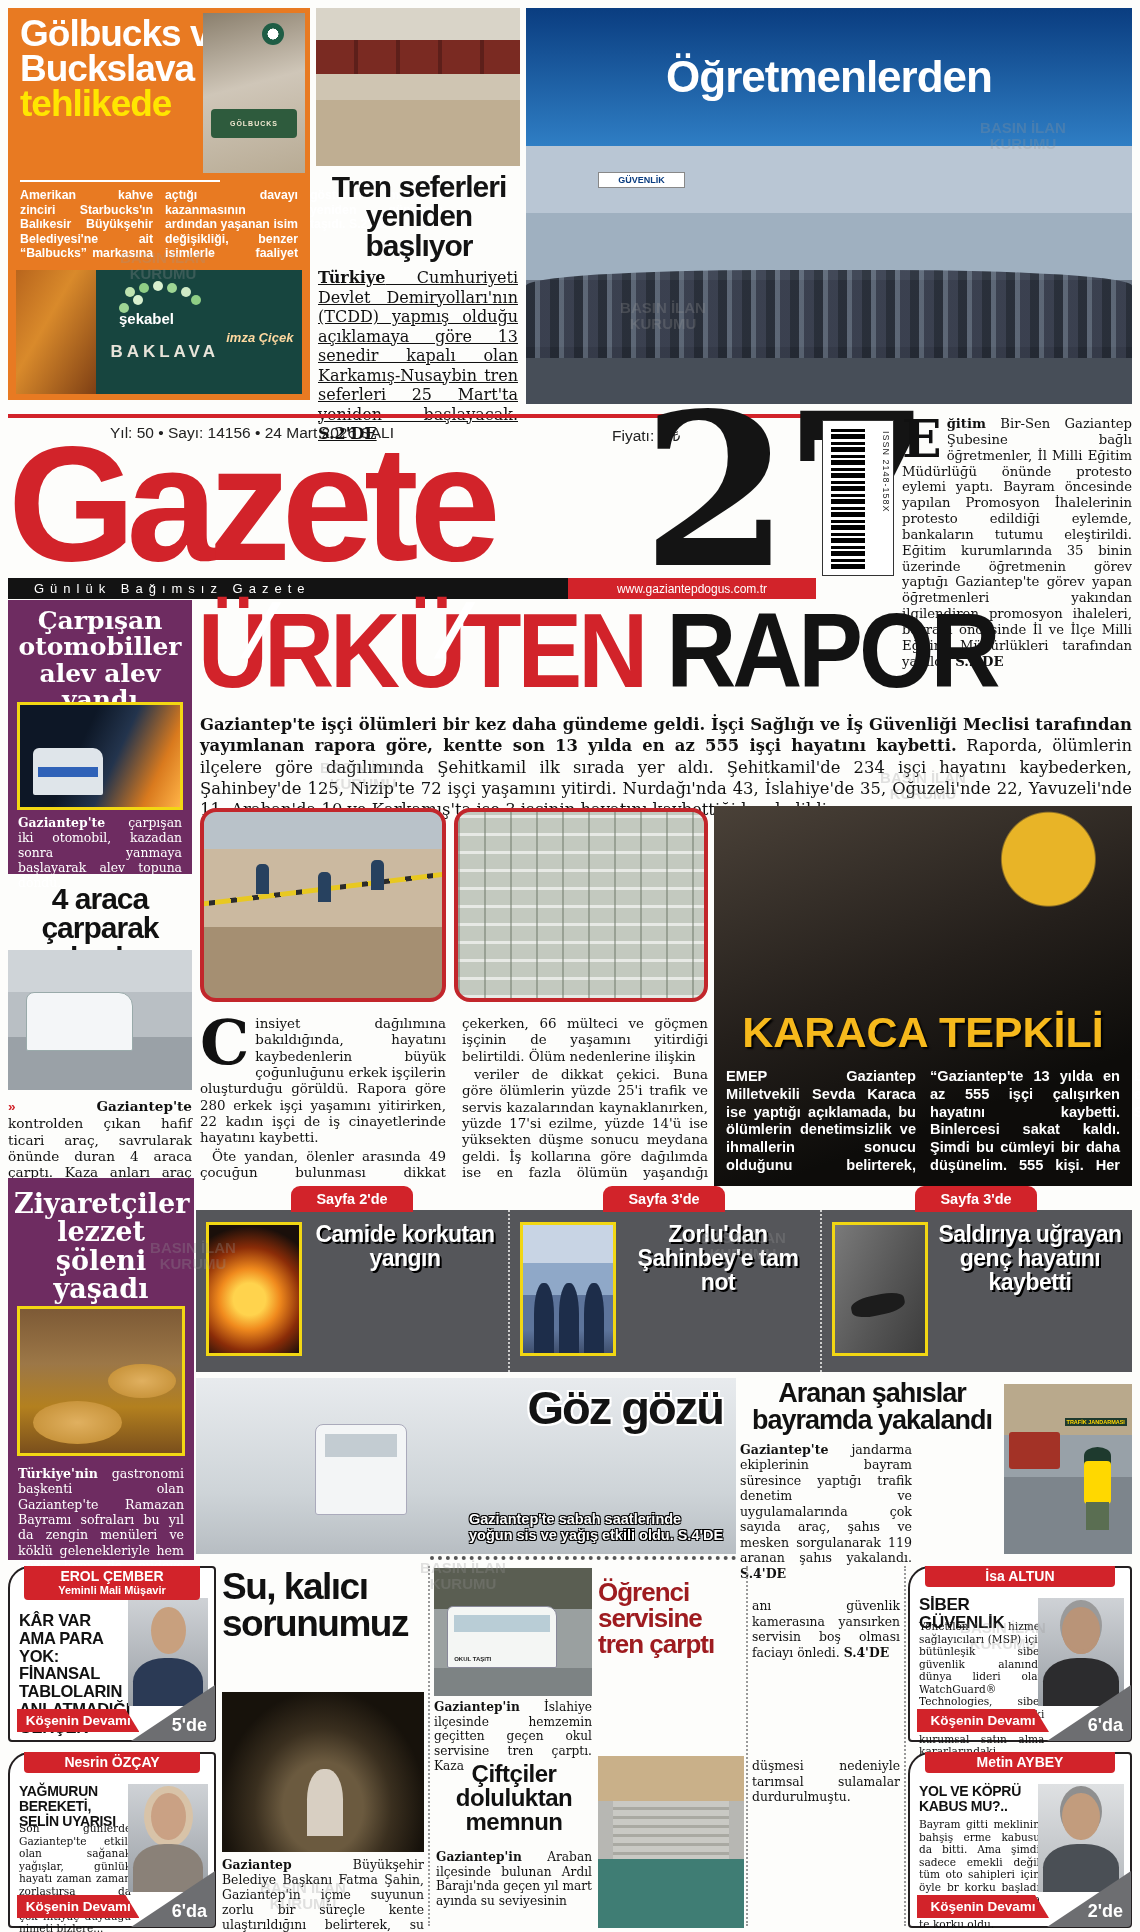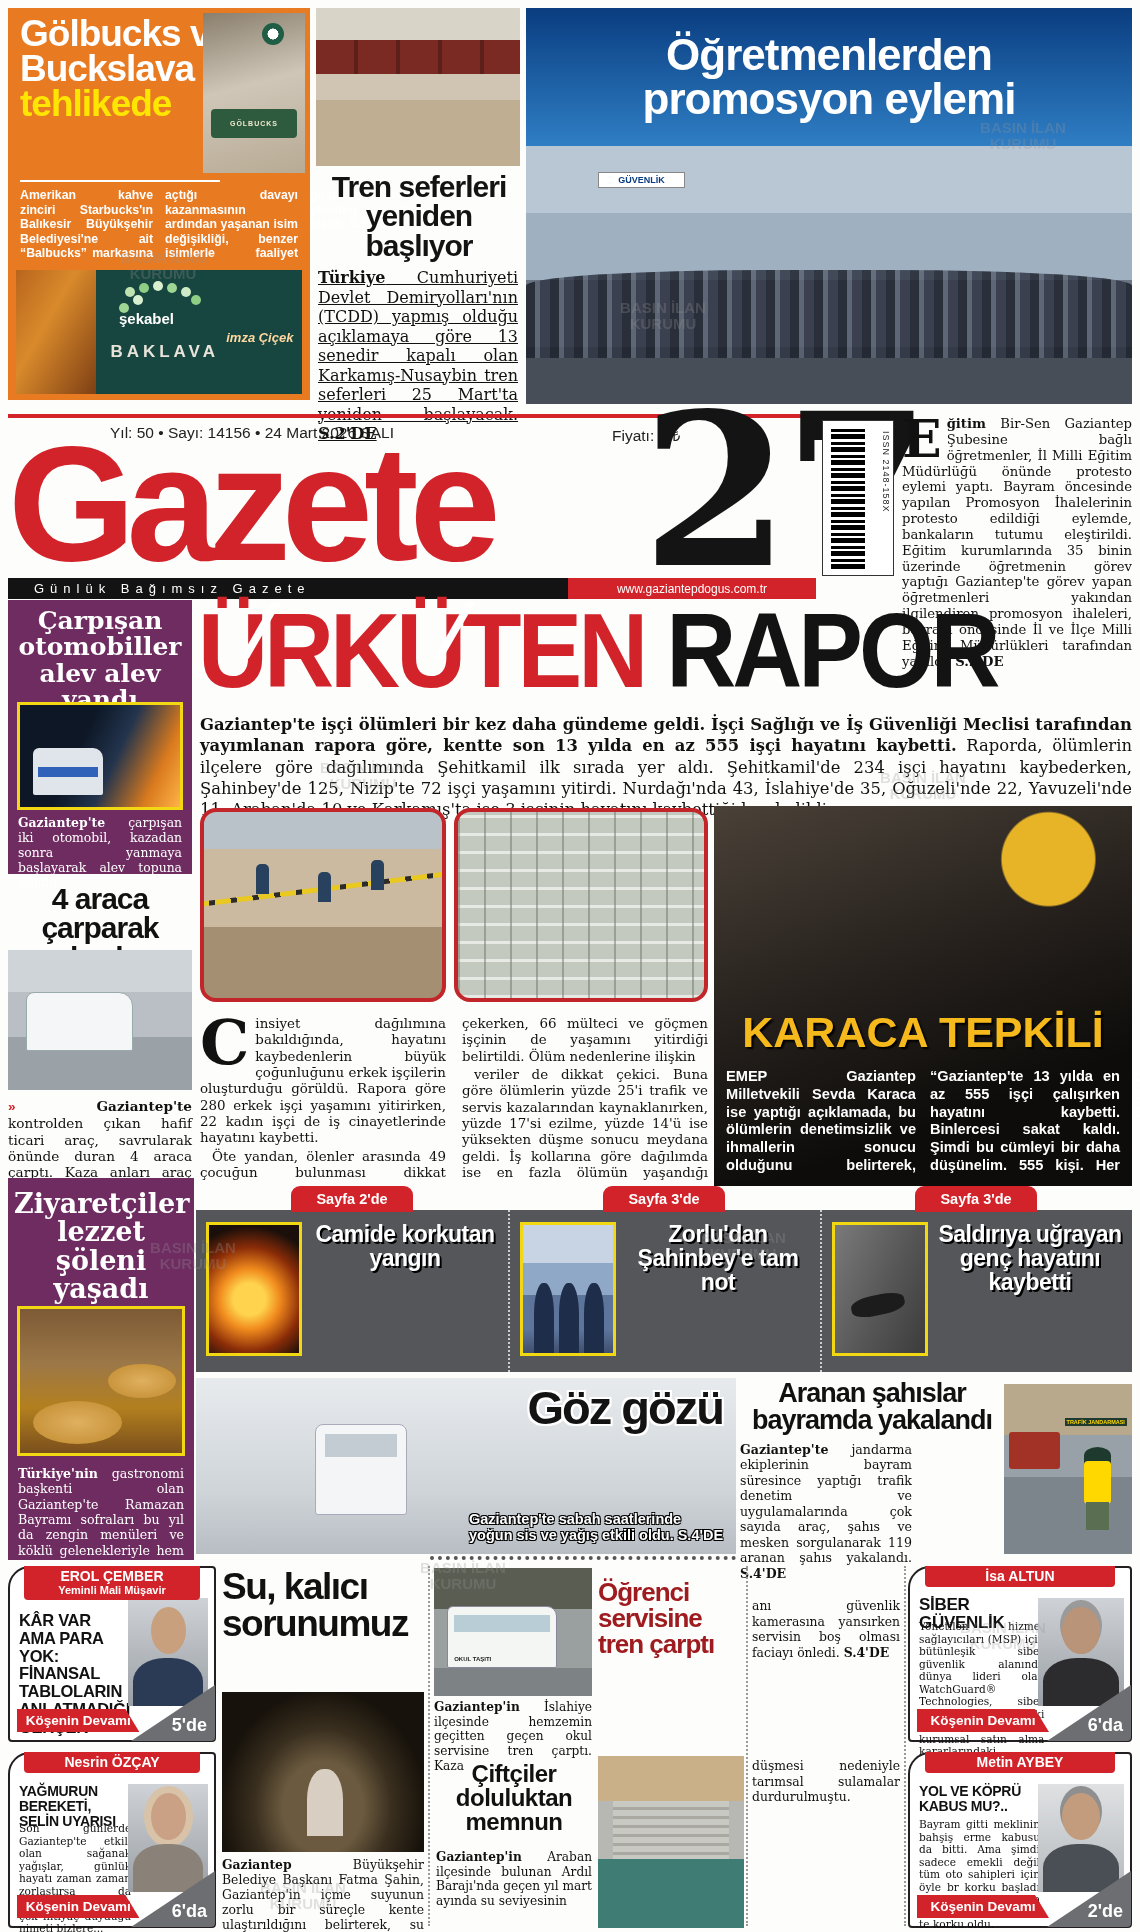--- a/index.html
+++ b/index.html
@@ -329,21 +329,20 @@
     <div class="train"></div>
   </div>
   <div id="train-headline" class="abs">Tren seferleri yeniden başlıyor</div>
   <div id="train-body" class="abs serif just">
     <b>Türkiye</b><span> Cumhuriyeti Devlet Demiryolları'nın (TCDD) yapmış olduğu açıklamaya göre 13 senedir kapalı olan Karkamış-Nusaybin tren seferleri 25 Mart'ta yeniden başlayacak. </span><b>S.2'DE</b>
   </div>
 
   <div id="teach-box" class="abs">
     <div id="teach-headline">
       <span>Öğretmenlerden</span>
-      <span>promosyon eylemi</span>
     </div>
     <div id="teach-photo">
       <div class="sign">GÜVENLİK</div>
       <div class="crowd"></div>
     </div>
   </div>
 
   <div id="mast-line" class="abs"></div>
   <div id="mast-info" class="abs">Yıl: 50 • Sayı: 14156 • 24 Mart 2026 SALI</div>
   <div id="mast-price" class="abs">Fiyatı: 7 ₺</div>

